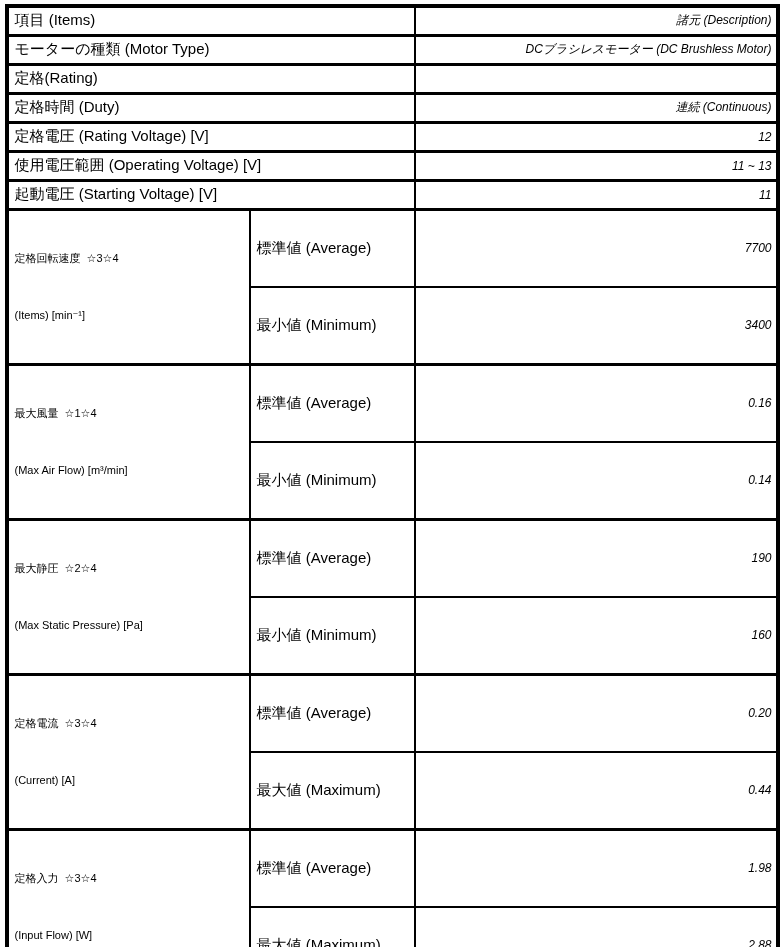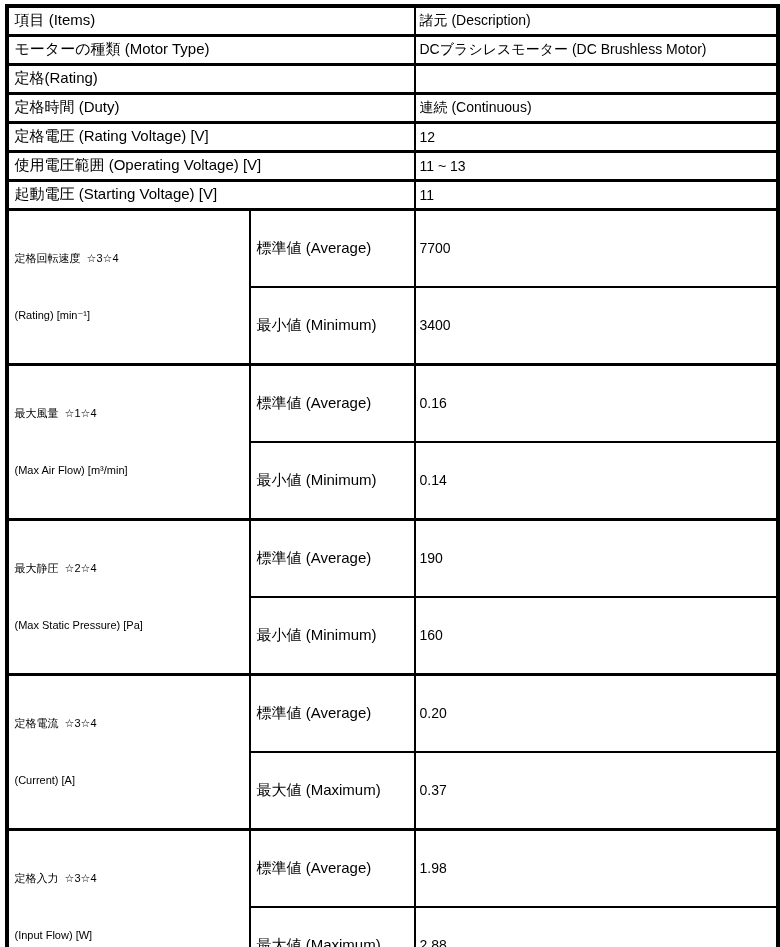--- a/index.html
+++ b/index.html
@@ -9,22 +9,22 @@
 
   
   table.spec { border-collapse:collapse; table-layout:fixed; width:771px;
                border:4px solid #000; }
   table.spec td { border:2px solid #000; overflow:hidden;margin-top:20px; }
   table.spec tr { height:29px; }
   tr.major > td { border-top:3px solid #000; }
   td.lab { padding:0 6px; font-size:15px; white-space:pre-wrap; }
   td.glab { vertical-align:middle; line-height:19px; }
   td.stat { padding:0 6px; font-size:15px; white-space:nowrap; }
-  td.val { border-left:3px solid #000; text-align:left; font-size:14px;
-           padding:0 4px; }
+  td.val { border-left:3px solid #000; text-align:right; font-size:12px;
+           padding:0 4px;font-style:italic; }
   td.sub { border-top:2px solid #000; }
   .gl1,.gl2 { white-space:pre-wrap; font-size:11px; }
 </style>
 </head>
 <body>
 
 <div class="sheet">
 
   <table class="spec">
     <colgroup>
@@ -59,21 +59,21 @@
         <td class="val">11 ~ 13</td>
       </tr>
       <tr class="major">
         <td class="lab" colspan="2">起動電圧 (Starting Voltage) [V]</td>
         <td class="val">11</td>
       </tr>
 
       <tr class="major">
         <td class="lab glab" rowspan="2">
           <div class="gl1">定格回転速度  ☆3☆4</div>
-          <div class="gl2">(Rating) [min⁻¹]</div>
+          <div class="gl2">(Items) [min⁻¹]</div>
         </td>
         <td class="stat">標準値 (Average)</td>
         <td class="val">7700</td>
       </tr>
       <tr>
         <td class="stat sub">最小値 (Minimum)</td>
         <td class="val sub">3400</td>
       </tr>
 
       <tr class="major">
@@ -105,21 +105,21 @@
       <tr class="major">
         <td class="lab glab" rowspan="2">
           <div class="gl1">定格電流  ☆3☆4</div>
           <div class="gl2">(Current) [A]</div>
         </td>
         <td class="stat">標準値 (Average)</td>
         <td class="val">0.20</td>
       </tr>
       <tr>
         <td class="stat sub">最大値 (Maximum)</td>
-        <td class="val sub">0.37</td>
+        <td class="val sub">0.44</td>
       </tr>
 
       <tr class="major">
         <td class="lab glab" rowspan="2">
           <div class="gl1">定格入力  ☆3☆4</div>
           <div class="gl2">(Input Flow) [W]</div>
         </td>
         <td class="stat">標準値 (Average)</td>
         <td class="val">1.98</td>
       </tr>

